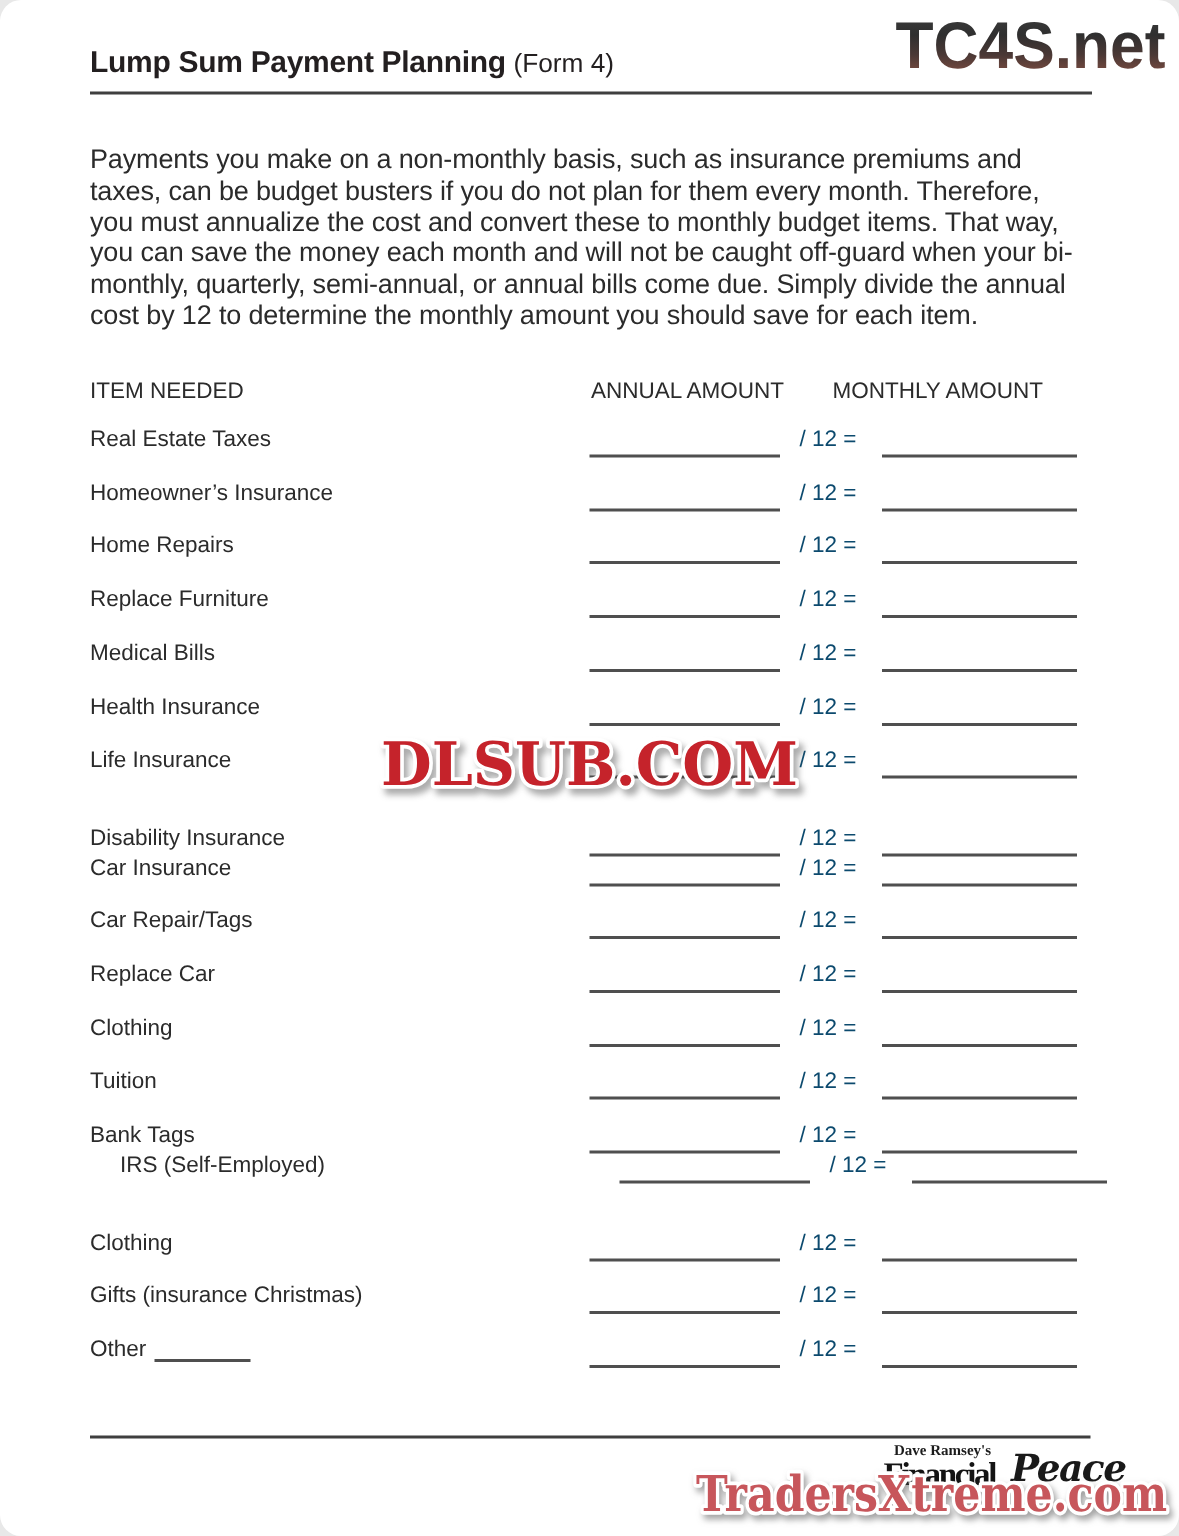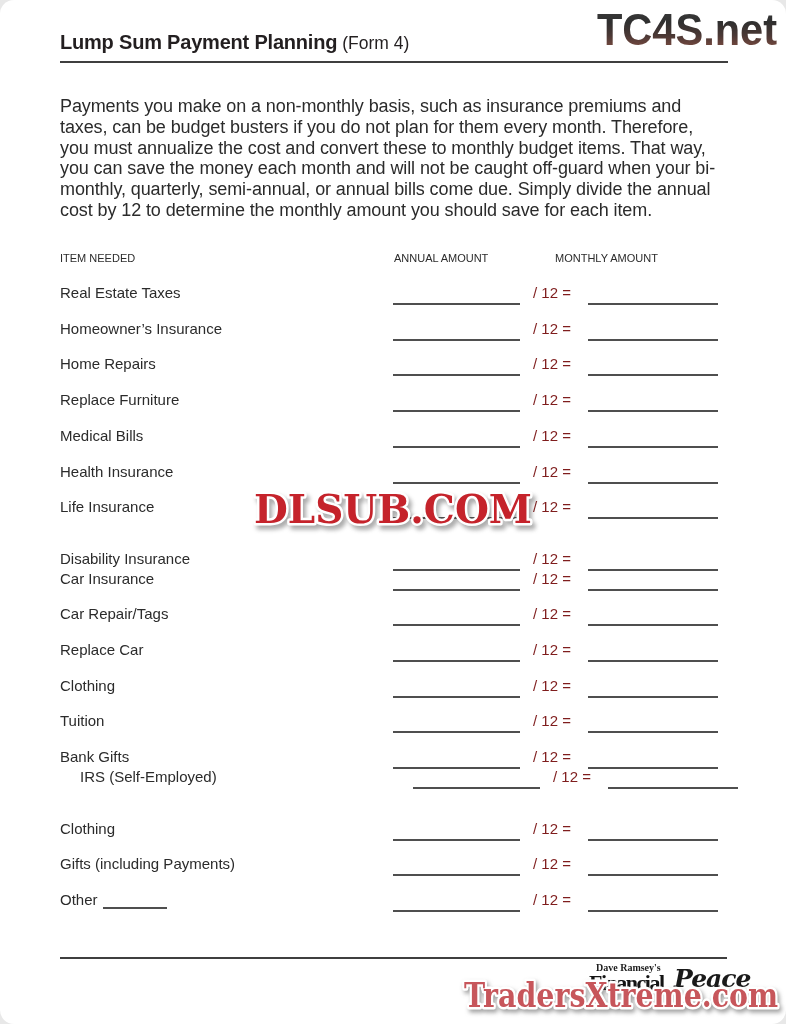--- a/index.html
+++ b/index.html
@@ -16,35 +16,35 @@
   .rule{position:absolute;background:#3f3f3f;height:2px;}
   .top-rule{left:60px;top:61px;width:668px;}
   .bottom-rule{left:60px;top:957px;width:667px;}
   
   .intro{
     position:absolute;left:60px;top:96px;width:662px;margin:0;
     font-size:18px;line-height:20.8px;letter-spacing:-0.1px;color:#2b2b2b;
   }
   
   .table{position:absolute;left:60px;top:248px;width:672px;height:690px;}
-  .col-h{position:absolute;top:4px;font-size:11px;color:#2b2b2b;white-space:nowrap;text-align:center;}
+  .col-h{position:absolute;top:4px;font-size:15px;color:#2b2b2b;white-space:nowrap;text-align:center;}
   .item-h{left:0;}
   .annual-h{left:334px;}
   .monthly-h{left:495px;}
   .row{position:absolute;left:0;width:672px;height:20px;}
   .item-wrap{position:absolute;left:0;bottom:0;font-size:15px;line-height:19px;color:#2b2b2b;white-space:nowrap;}
   .inline-blank{display:none;}
   .inline-blank.visible{
     display:inline-block;width:64px;height:12px;margin-left:5px;vertical-align:-4px;
     border-bottom:2px solid #4f4f4f;
   }
   .blank{position:absolute;bottom:-3px;height:16px;border-bottom:2px solid #4f4f4f;}
   .blank.annual{left:333px;width:127px;}
   .blank.monthly{left:528px;width:130px;}
-  .div12{position:absolute;left:473px;bottom:0;font-size:15px;line-height:19px;color:#7f1d1d;white-space:nowrap;}
+  .div12{position:absolute;left:473px;bottom:0;font-size:15px;line-height:19px;color:#0c4a6e;white-space:nowrap;}
   
   .fp-logo{position:absolute;left:589px;top:961px;width:200px;height:50px;}
   .fp-owner{position:absolute;left:7px;top:1px;font-family:"Liberation Serif",serif;font-weight:700;font-size:10px;color:#1c1c1c;white-space:nowrap;}
   .fp-financial{position:absolute;left:0;top:9px;font-family:"Liberation Serif",serif;font-weight:700;font-size:22px;letter-spacing:-1.5px;color:#141414;white-space:nowrap;}
   .fp-peace{position:absolute;left:85px;top:3px;font-family:"DejaVu Serif",serif;font-style:italic;font-weight:700;font-size:25px;letter-spacing:-1px;color:#1a1a1a;white-space:nowrap;text-align:center;}
   
   .wm{position:absolute;}
   .wm-center{left:243px;top:481px;width:300px;height:58px;filter:drop-shadow(3px 4px 2px rgba(70,70,70,0.45));}
   .wm-bottom{left:456px;top:972px;width:330px;height:50px;filter:drop-shadow(2px 3px 2px rgba(70,70,70,0.5));}
   .wm text{font-family:"DejaVu Serif",serif;font-weight:bold;stroke:#ffffff;paint-order:stroke;stroke-linejoin:round;}
@@ -153,39 +153,39 @@
     <span class="div12">/ 12 =</span>
     <span class="blank monthly"></span>
   </div>
         <div class="row" style="top: 462.4px;">
     <span class="item-wrap"><span class="item">Tuition</span></span>
     <span class="blank annual"></span>
     <span class="div12">/ 12 =</span>
     <span class="blank monthly"></span>
   </div>
         <div class="row" style="top: 498.1px;">
-    <span class="item-wrap"><span class="item">Bank Gifts</span></span>
+    <span class="item-wrap"><span class="item">Bank Tags</span></span>
     <span class="blank annual"></span>
     <span class="div12">/ 12 =</span>
     <span class="blank monthly"></span>
   </div>
         <div class="row" style="top: 518px; margin-left: 20px;">
     <span class="item-wrap"><span class="item">IRS (Self-Employed)</span></span>
     <span class="blank annual"></span>
     <span class="div12">/ 12 =</span>
     <span class="blank monthly"></span>
   </div>
         <div class="row" style="top: 569.5px;">
     <span class="item-wrap"><span class="item">Clothing</span></span>
     <span class="blank annual"></span>
     <span class="div12">/ 12 =</span>
     <span class="blank monthly"></span>
   </div>
         <div class="row" style="top: 605.2px;">
-    <span class="item-wrap"><span class="item">Gifts (including Payments)</span></span>
+    <span class="item-wrap"><span class="item">Gifts (insurance Christmas)</span></span>
     <span class="blank annual"></span>
     <span class="div12">/ 12 =</span>
     <span class="blank monthly"></span>
   </div>
         <div class="row" style="top: 640.9px;">
     <span class="item-wrap"><span class="item">Other</span><span class="inline-blank visible"></span></span>
     <span class="blank annual"></span>
     <span class="div12">/ 12 =</span>
     <span class="blank monthly"></span>
   </div>

